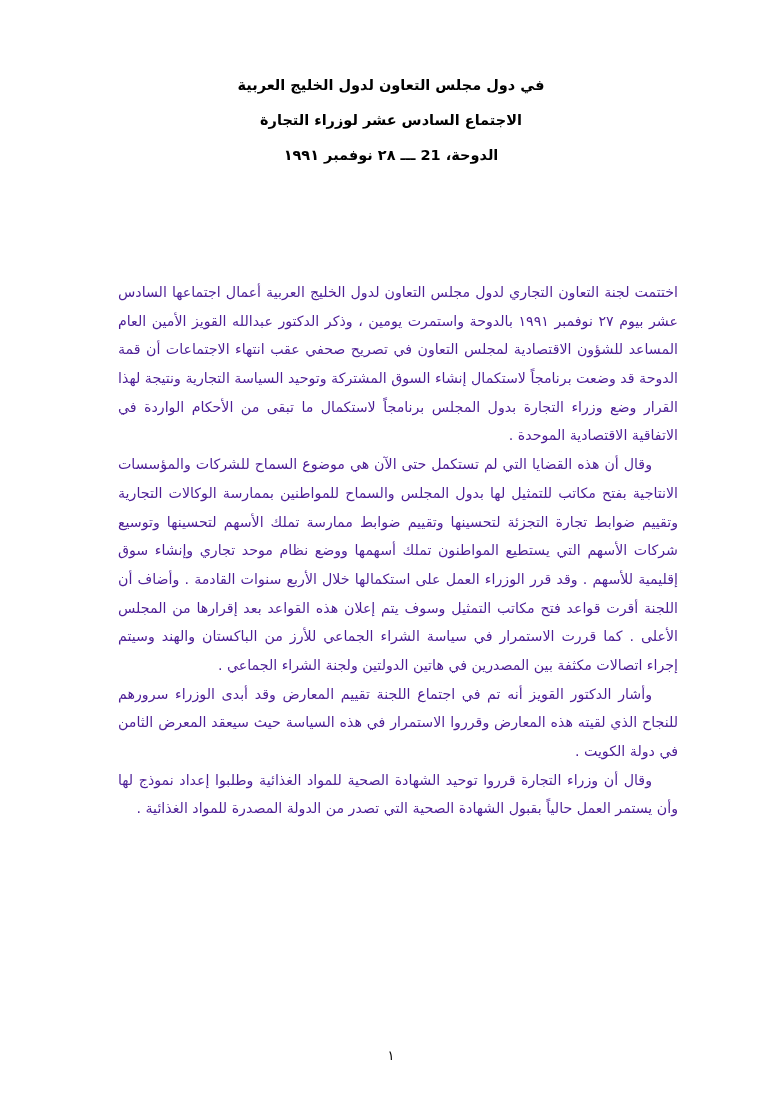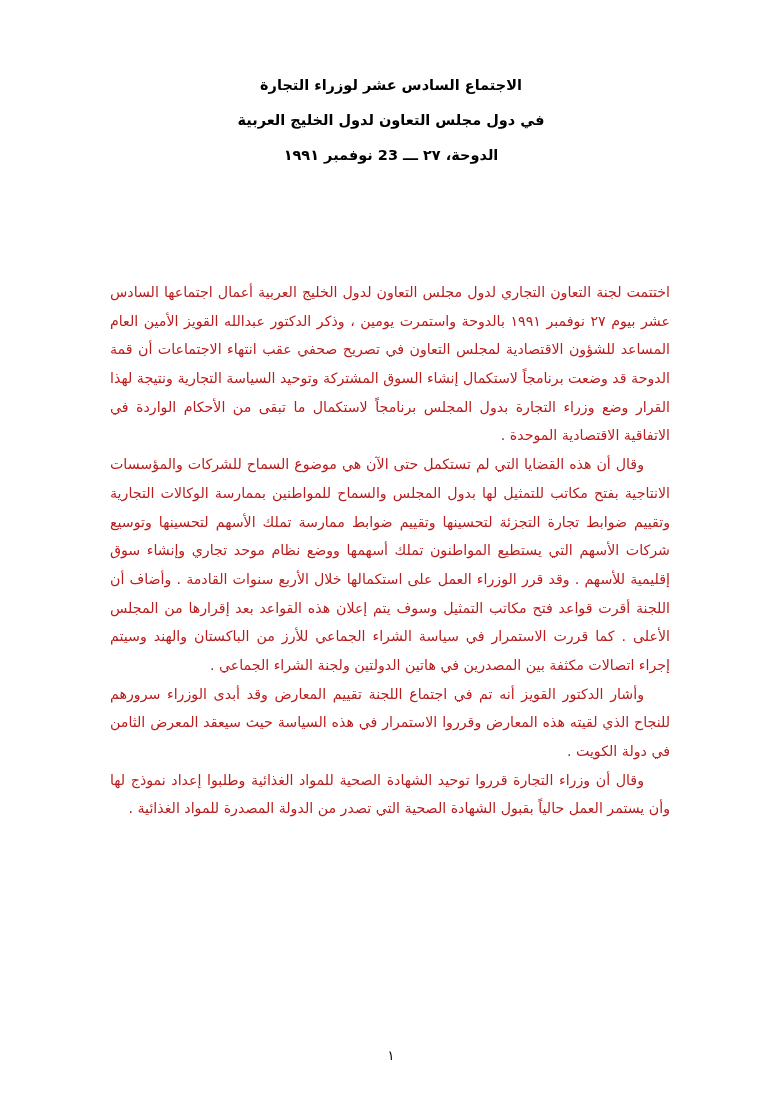--- a/index.html
+++ b/index.html
@@ -37,28 +37,28 @@
     margin-bottom: 20px;
     letter-spacing: 0px;
     color: #000000;
   }
   .title-line.third {
     margin-bottom: 0;
   }
   .body-block {
     position: absolute;
     top: 278px;
-    right: 112px;
+    right: 104px;
     width: 560px;
     text-align: justify;
     text-align-last: right;
     direction: rtl;
     font-size: 14.2px;
     line-height: 2.02;
-    color: #b91c1c;
+    color: #4c1d95;
   }
   .para {
     margin: 0 0 0 0;
     text-indent: 0;
   }
   .para.indented {
     text-indent: 26px;
   }
   .page-number {
     position: absolute;
@@ -69,23 +69,23 @@
     font-size: 13px;
     color: #000000;
   }
 </style>
 </head>
 <body>
 
 <div class="page">
 
   <div class="title-block">
+    <div class="title-line">في دول مجلس التعاون لدول الخليج العربية</div>
     <div class="title-line">الاجتماع السادس عشر لوزراء التجارة</div>
-    <div class="title-line">في دول مجلس التعاون لدول الخليج العربية</div>
-    <div class="title-line third">الدوحة، ٢٧ ـــ 23 نوفمبر ١٩٩١</div>
+    <div class="title-line third">الدوحة، 21 ـــ ٢٨ نوفمبر ١٩٩١</div>
   </div>
 
   <div class="body-block">
     <p class="para">اختتمت لجنة التعاون التجاري لدول مجلس التعاون لدول الخليج العربية أعمال اجتماعها السادس عشر بيوم ٢٧ نوفمبر ١٩٩١ بالدوحة واستمرت يومين ، وذكر الدكتور عبدالله القويز الأمين العام المساعد للشؤون الاقتصادية لمجلس التعاون في تصريح صحفي عقب انتهاء الاجتماعات أن قمة الدوحة قد وضعت برنامجاً لاستكمال إنشاء السوق المشتركة وتوحيد السياسة التجارية ونتيجة لهذا القرار وضع وزراء التجارة بدول المجلس برنامجاً لاستكمال ما تبقى من الأحكام الواردة في الاتفاقية الاقتصادية الموحدة .</p>
     <p class="para indented">وقال أن هذه القضايا التي لم تستكمل حتى الآن هي موضوع السماح للشركات والمؤسسات الانتاجية بفتح مكاتب للتمثيل لها بدول المجلس والسماح للمواطنين بممارسة الوكالات التجارية وتقييم ضوابط تجارة التجزئة لتحسينها وتقييم ضوابط ممارسة تملك الأسهم لتحسينها وتوسيع شركات الأسهم التي يستطيع المواطنون تملك أسهمها ووضع نظام موحد تجاري وإنشاء سوق إقليمية للأسهم . وقد قرر الوزراء العمل على استكمالها خلال الأربع سنوات القادمة . وأضاف أن اللجنة أقرت قواعد فتح مكاتب التمثيل وسوف يتم إعلان هذه القواعد بعد إقرارها من المجلس الأعلى . كما قررت الاستمرار في سياسة الشراء الجماعي للأرز من الباكستان والهند وسيتم إجراء اتصالات مكثفة بين المصدرين في هاتين الدولتين ولجنة الشراء الجماعي .</p>
     <p class="para indented">وأشار الدكتور القويز أنه تم في اجتماع اللجنة تقييم المعارض وقد أبدى الوزراء سرورهم للنجاح الذي لقيته هذه المعارض وقرروا الاستمرار في هذه السياسة حيث سيعقد المعرض الثامن في دولة الكويت .</p>
     <p class="para indented">وقال أن وزراء التجارة قرروا توحيد الشهادة الصحية للمواد الغذائية وطلبوا إعداد نموذج لها وأن يستمر العمل حالياً بقبول الشهادة الصحية التي تصدر من الدولة المصدرة للمواد الغذائية .</p>
   </div>
 
   <div class="page-number">١</div>

